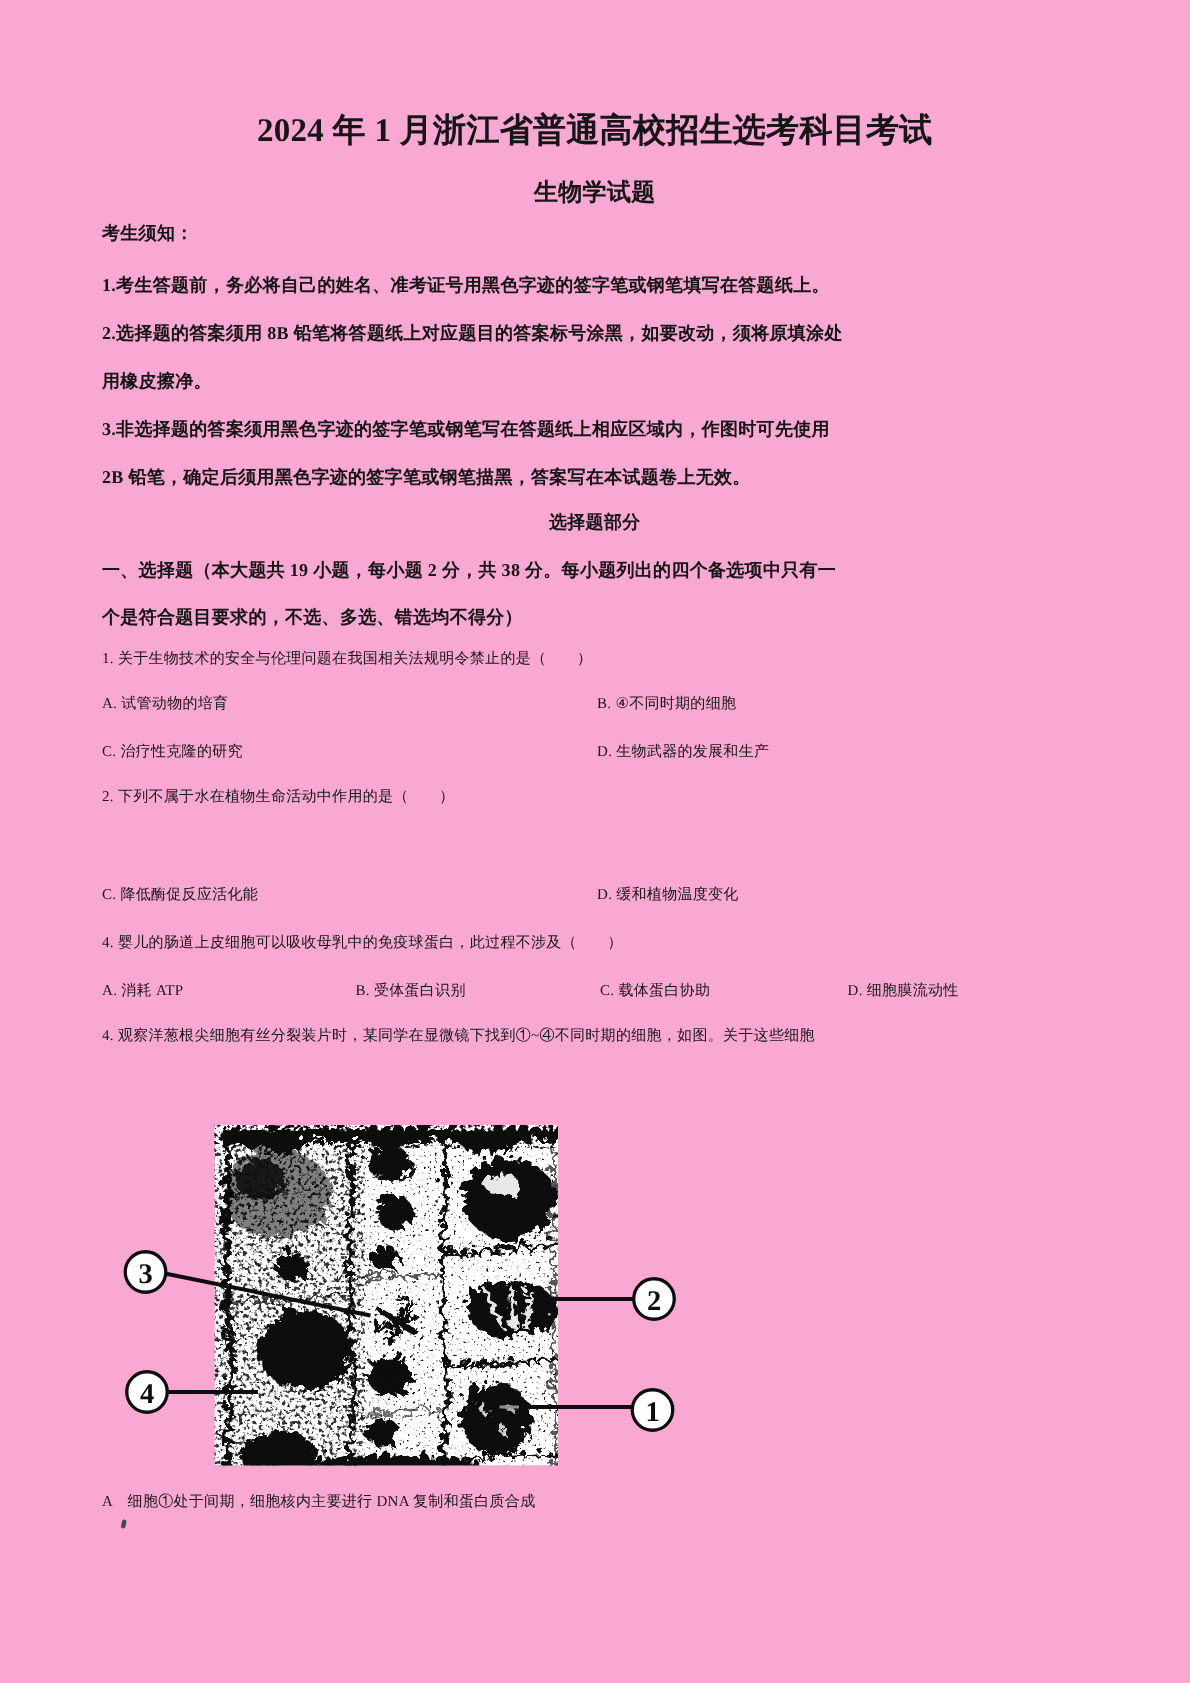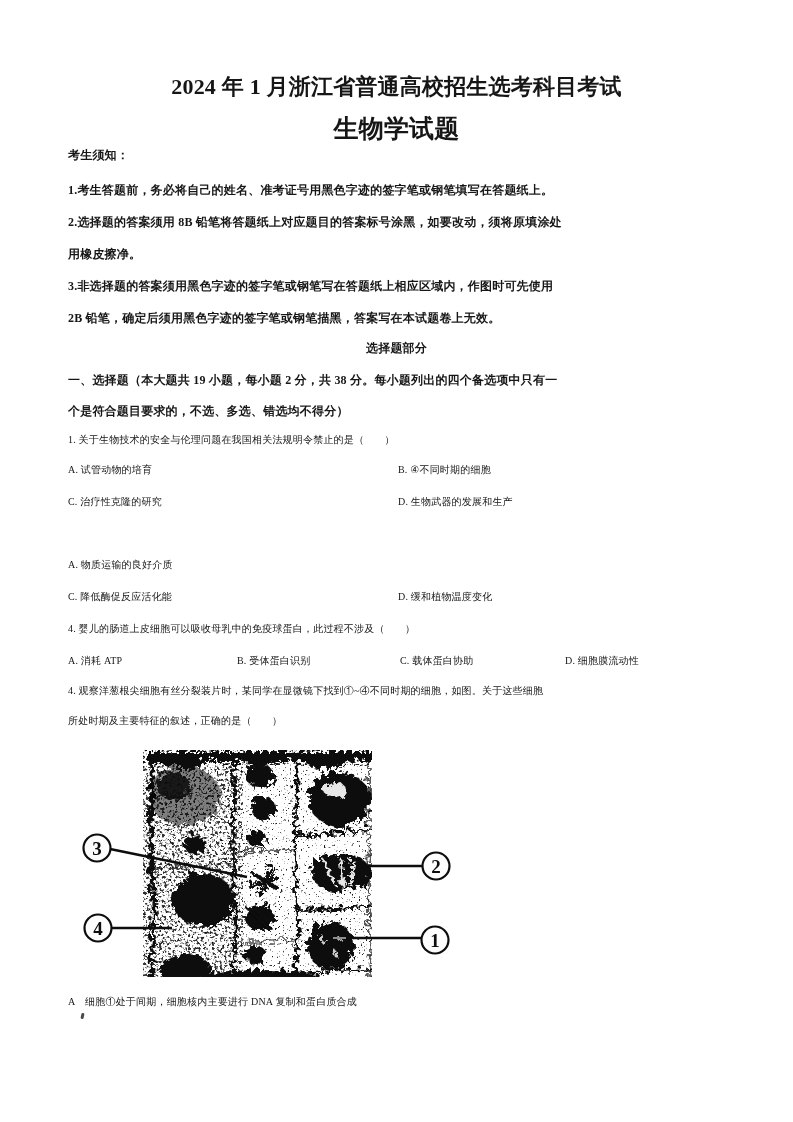--- a/index.html
+++ b/index.html
@@ -1,36 +1,36 @@
 <!DOCTYPE html>
 <html><head>
 <meta charset="utf-8">
 <style>
   html,body{margin:0;padding:0;background:#e8e8e8;}
   #page{
     position:relative;
     width:793px;height:1122px;
-    background:#ffffff;
+    background:#f9a8d4;
     margin:0 auto;
     overflow:hidden;
     font-family:"Liberation Serif","DejaVu Serif",serif;
     color:#161616;
   }
   .ln{
     position:absolute;
     white-space:pre;
     line-height:26px;
     height:26px;
     font-size:10px;
     letter-spacing:0.2px;
   }
   .b{font-weight:bold;font-size:12px;}
   .ctr{left:0;right:0;text-align:center;}
   .t1{font-size:22px;font-weight:bold;line-height:30px;height:30px;}
-  .t2{font-size:25px;font-weight:bold;line-height:30px;height:30px;}
+  .t2{font-size:16px;font-weight:bold;line-height:30px;height:30px;}
   .mark{
     position:absolute;left:81px;top:1013px;
     width:3px;height:6px;background:#4a4a4a;border-radius:2px;
     transform:rotate(12deg);
   }
   svg text{font-family:"Liberation Serif","DejaVu Serif",serif;}
 </style>
 </head>
 <body>
 
@@ -49,32 +49,31 @@
   <div class="ln b ctr" style="top:335px">选择题部分</div>
   <div class="ln b" style="top:367px;left:68px">一、选择题（本大题共 19 小题，每小题 2 分，共 38 分。每小题列出的四个备选项中只有一</div>
   <div class="ln b" style="top:398px;left:68px">个是符合题目要求的，不选、多选、错选均不得分）</div>
 
   <div class="ln" style="top:427px;left:68px">1. 关于生物技术的安全与伦理问题在我国相关法规明令禁止的是（　　）</div>
   <div class="ln" style="top:457px;left:68px">A. 试管动物的培育</div>
   <div class="ln" style="top:457px;left:398px">B. ④不同时期的细胞</div>
   <div class="ln" style="top:489px;left:68px">C. 治疗性克隆的研究</div>
   <div class="ln" style="top:489px;left:398px">D. 生物武器的发展和生产</div>
 
-  <div class="ln" style="top:552px;left:68px">A. 物质运输的良好介质</div>
+  <div class="ln" style="top:519px;left:68px">2. 下列不属于水在植物生命活动中作用的是（　　）</div>
   <div class="ln" style="top:584px;left:68px">C. 降低酶促反应活化能</div>
   <div class="ln" style="top:584px;left:398px">D. 缓和植物温度变化</div>
 
   <div class="ln" style="top:616px;left:68px">4. 婴儿的肠道上皮细胞可以吸收母乳中的免疫球蛋白，此过程不涉及（　　）</div>
   <div class="ln" style="top:648px;left:68px">A. 消耗 ATP</div>
   <div class="ln" style="top:648px;left:237px">B. 受体蛋白识别</div>
   <div class="ln" style="top:648px;left:400px">C. 载体蛋白协助</div>
   <div class="ln" style="top:648px;left:565px">D. 细胞膜流动性</div>
 
   <div class="ln" style="top:678px;left:68px">4. 观察洋葱根尖细胞有丝分裂装片时，某同学在显微镜下找到①~④不同时期的细胞，如图。关于这些细胞</div>
-  <div class="ln" style="top:708px;left:68px">所处时期及主要特征的叙述，正确的是（　　）</div>
 
   <svg style="position:absolute;left:70px;top:745px" width="390" height="240" viewBox="0 0 390 240">
     <defs>
       <clipPath id="imgclip">
           <rect x="73" y="5" width="229" height="227"></rect>
         </clipPath>
       <filter id="speckle" x="-5%" y="-5%" width="110%" height="110%">
         <feTurbulence type="fractalNoise" baseFrequency="0.55" numOctaves="2" seed="11"></feTurbulence>
         <feColorMatrix type="matrix" values="0 0 0 0 0
                   0 0 0 0 0

